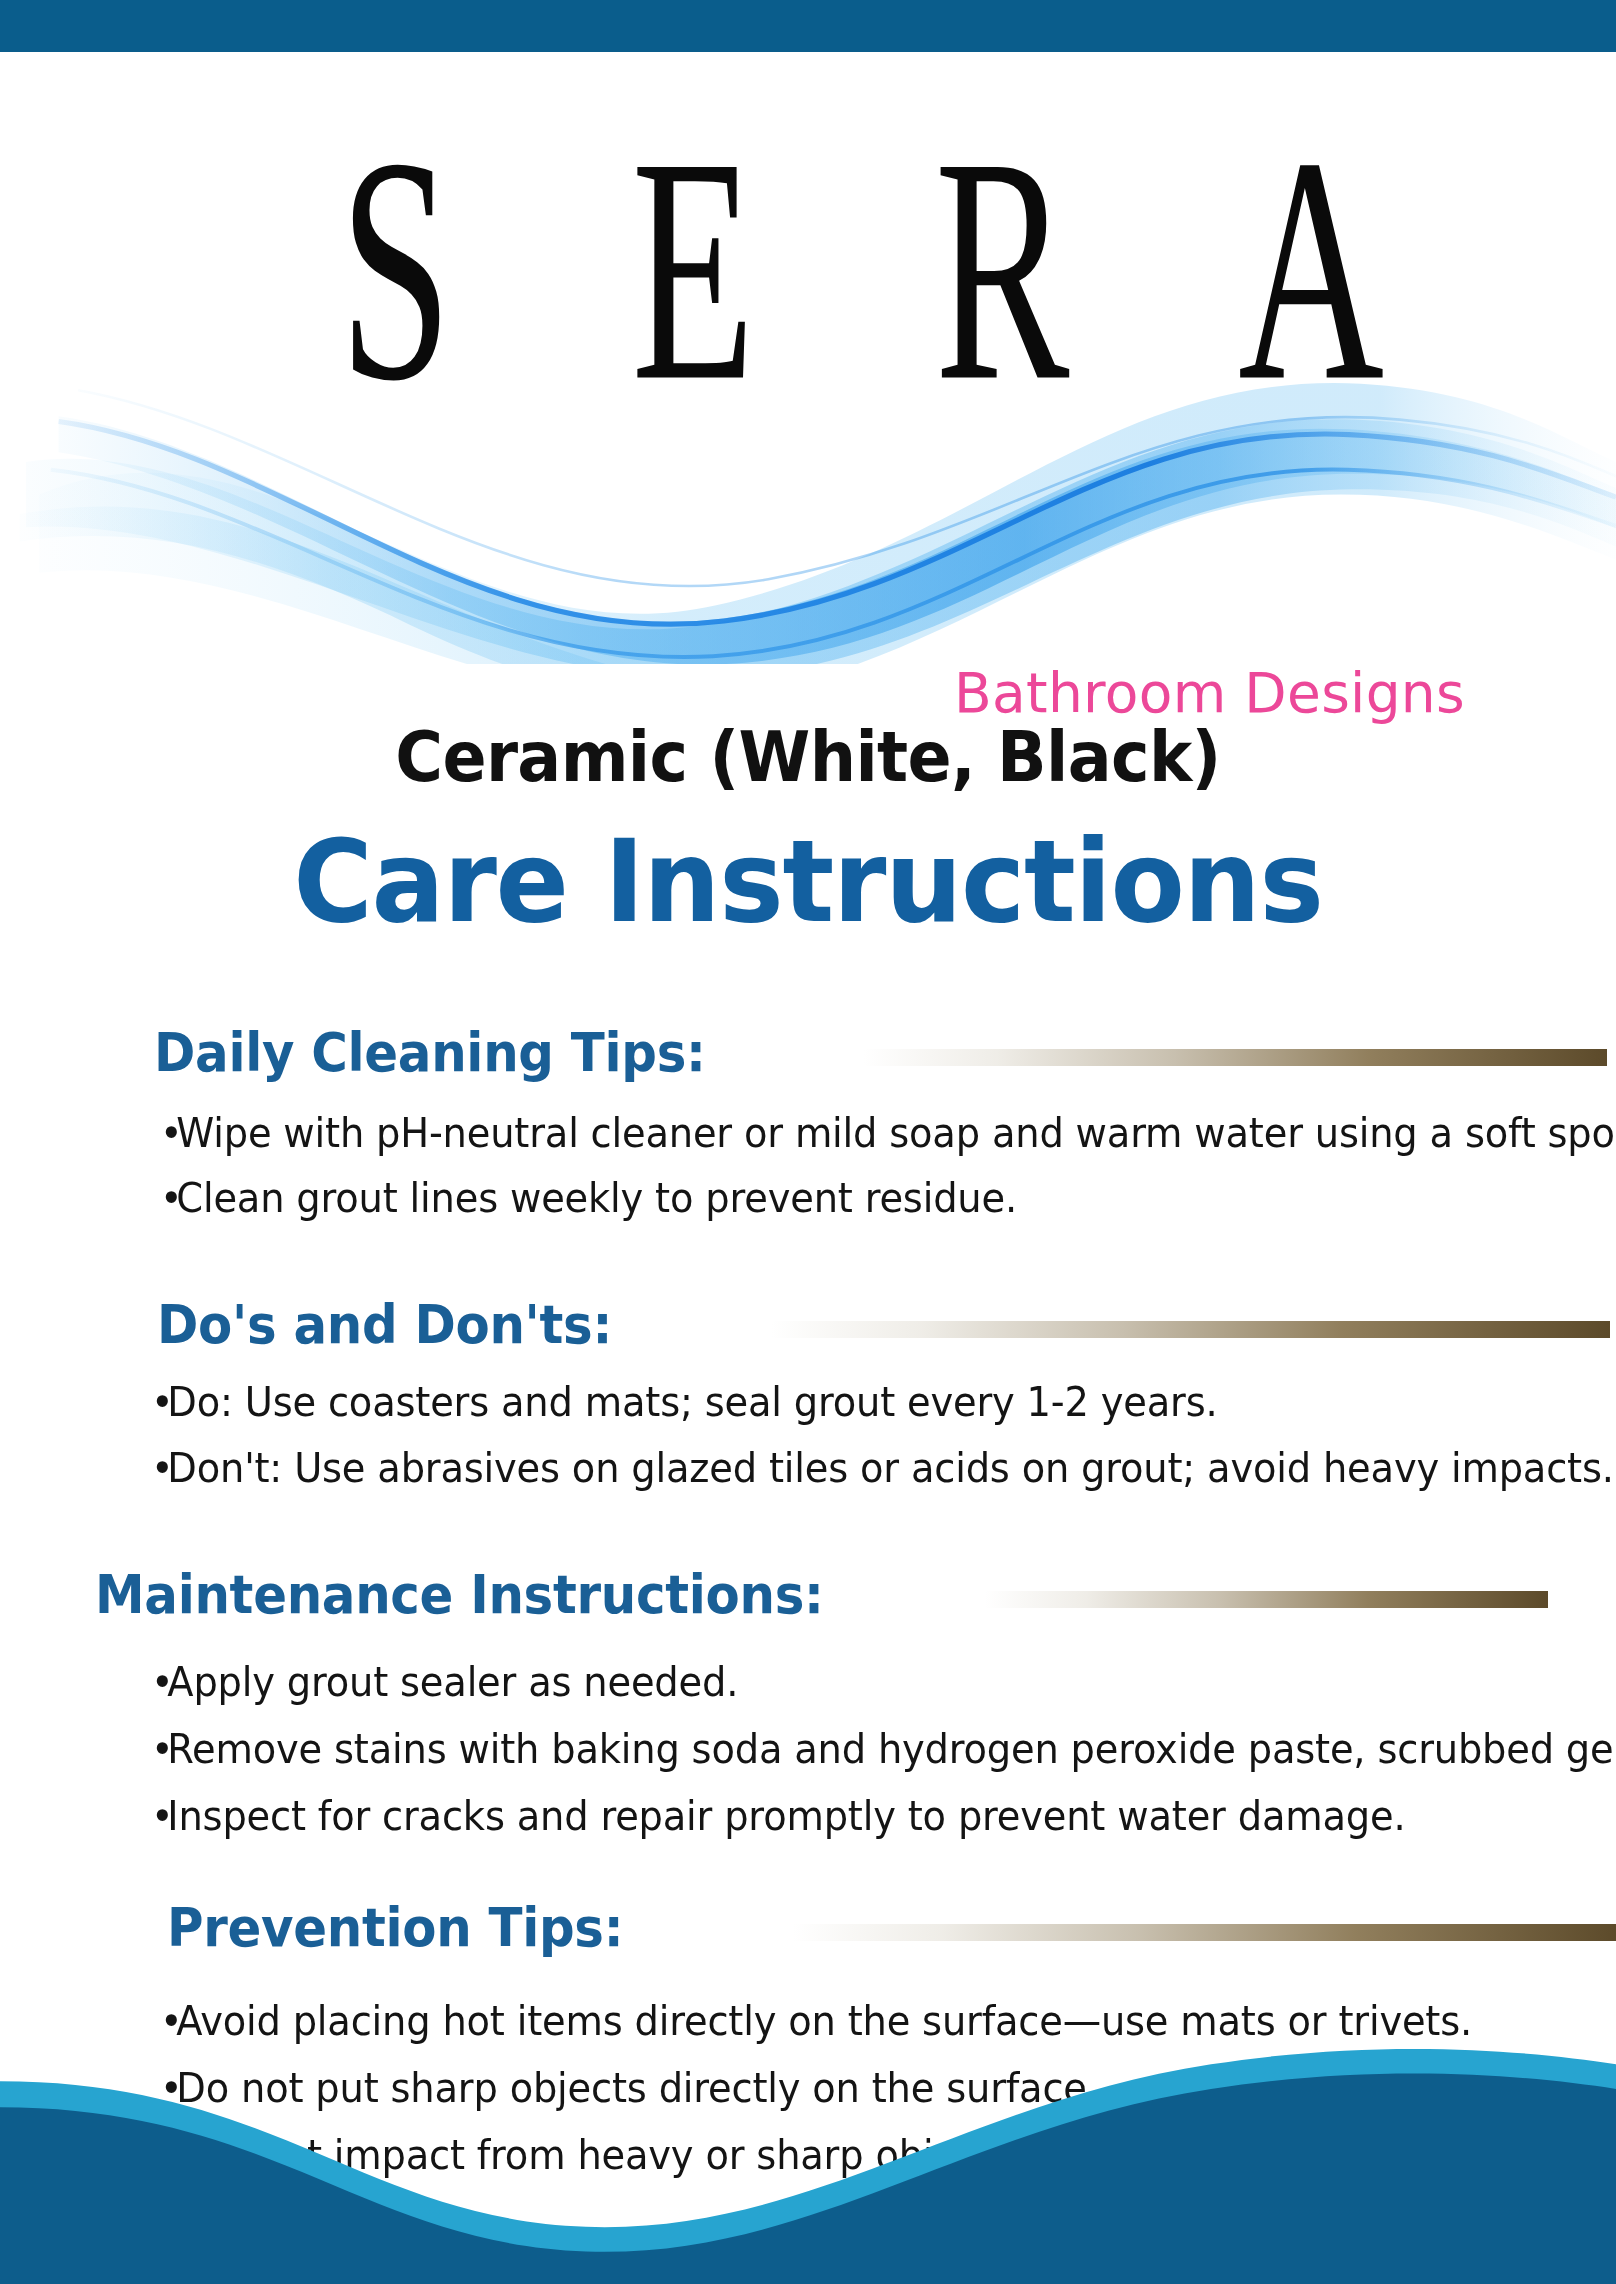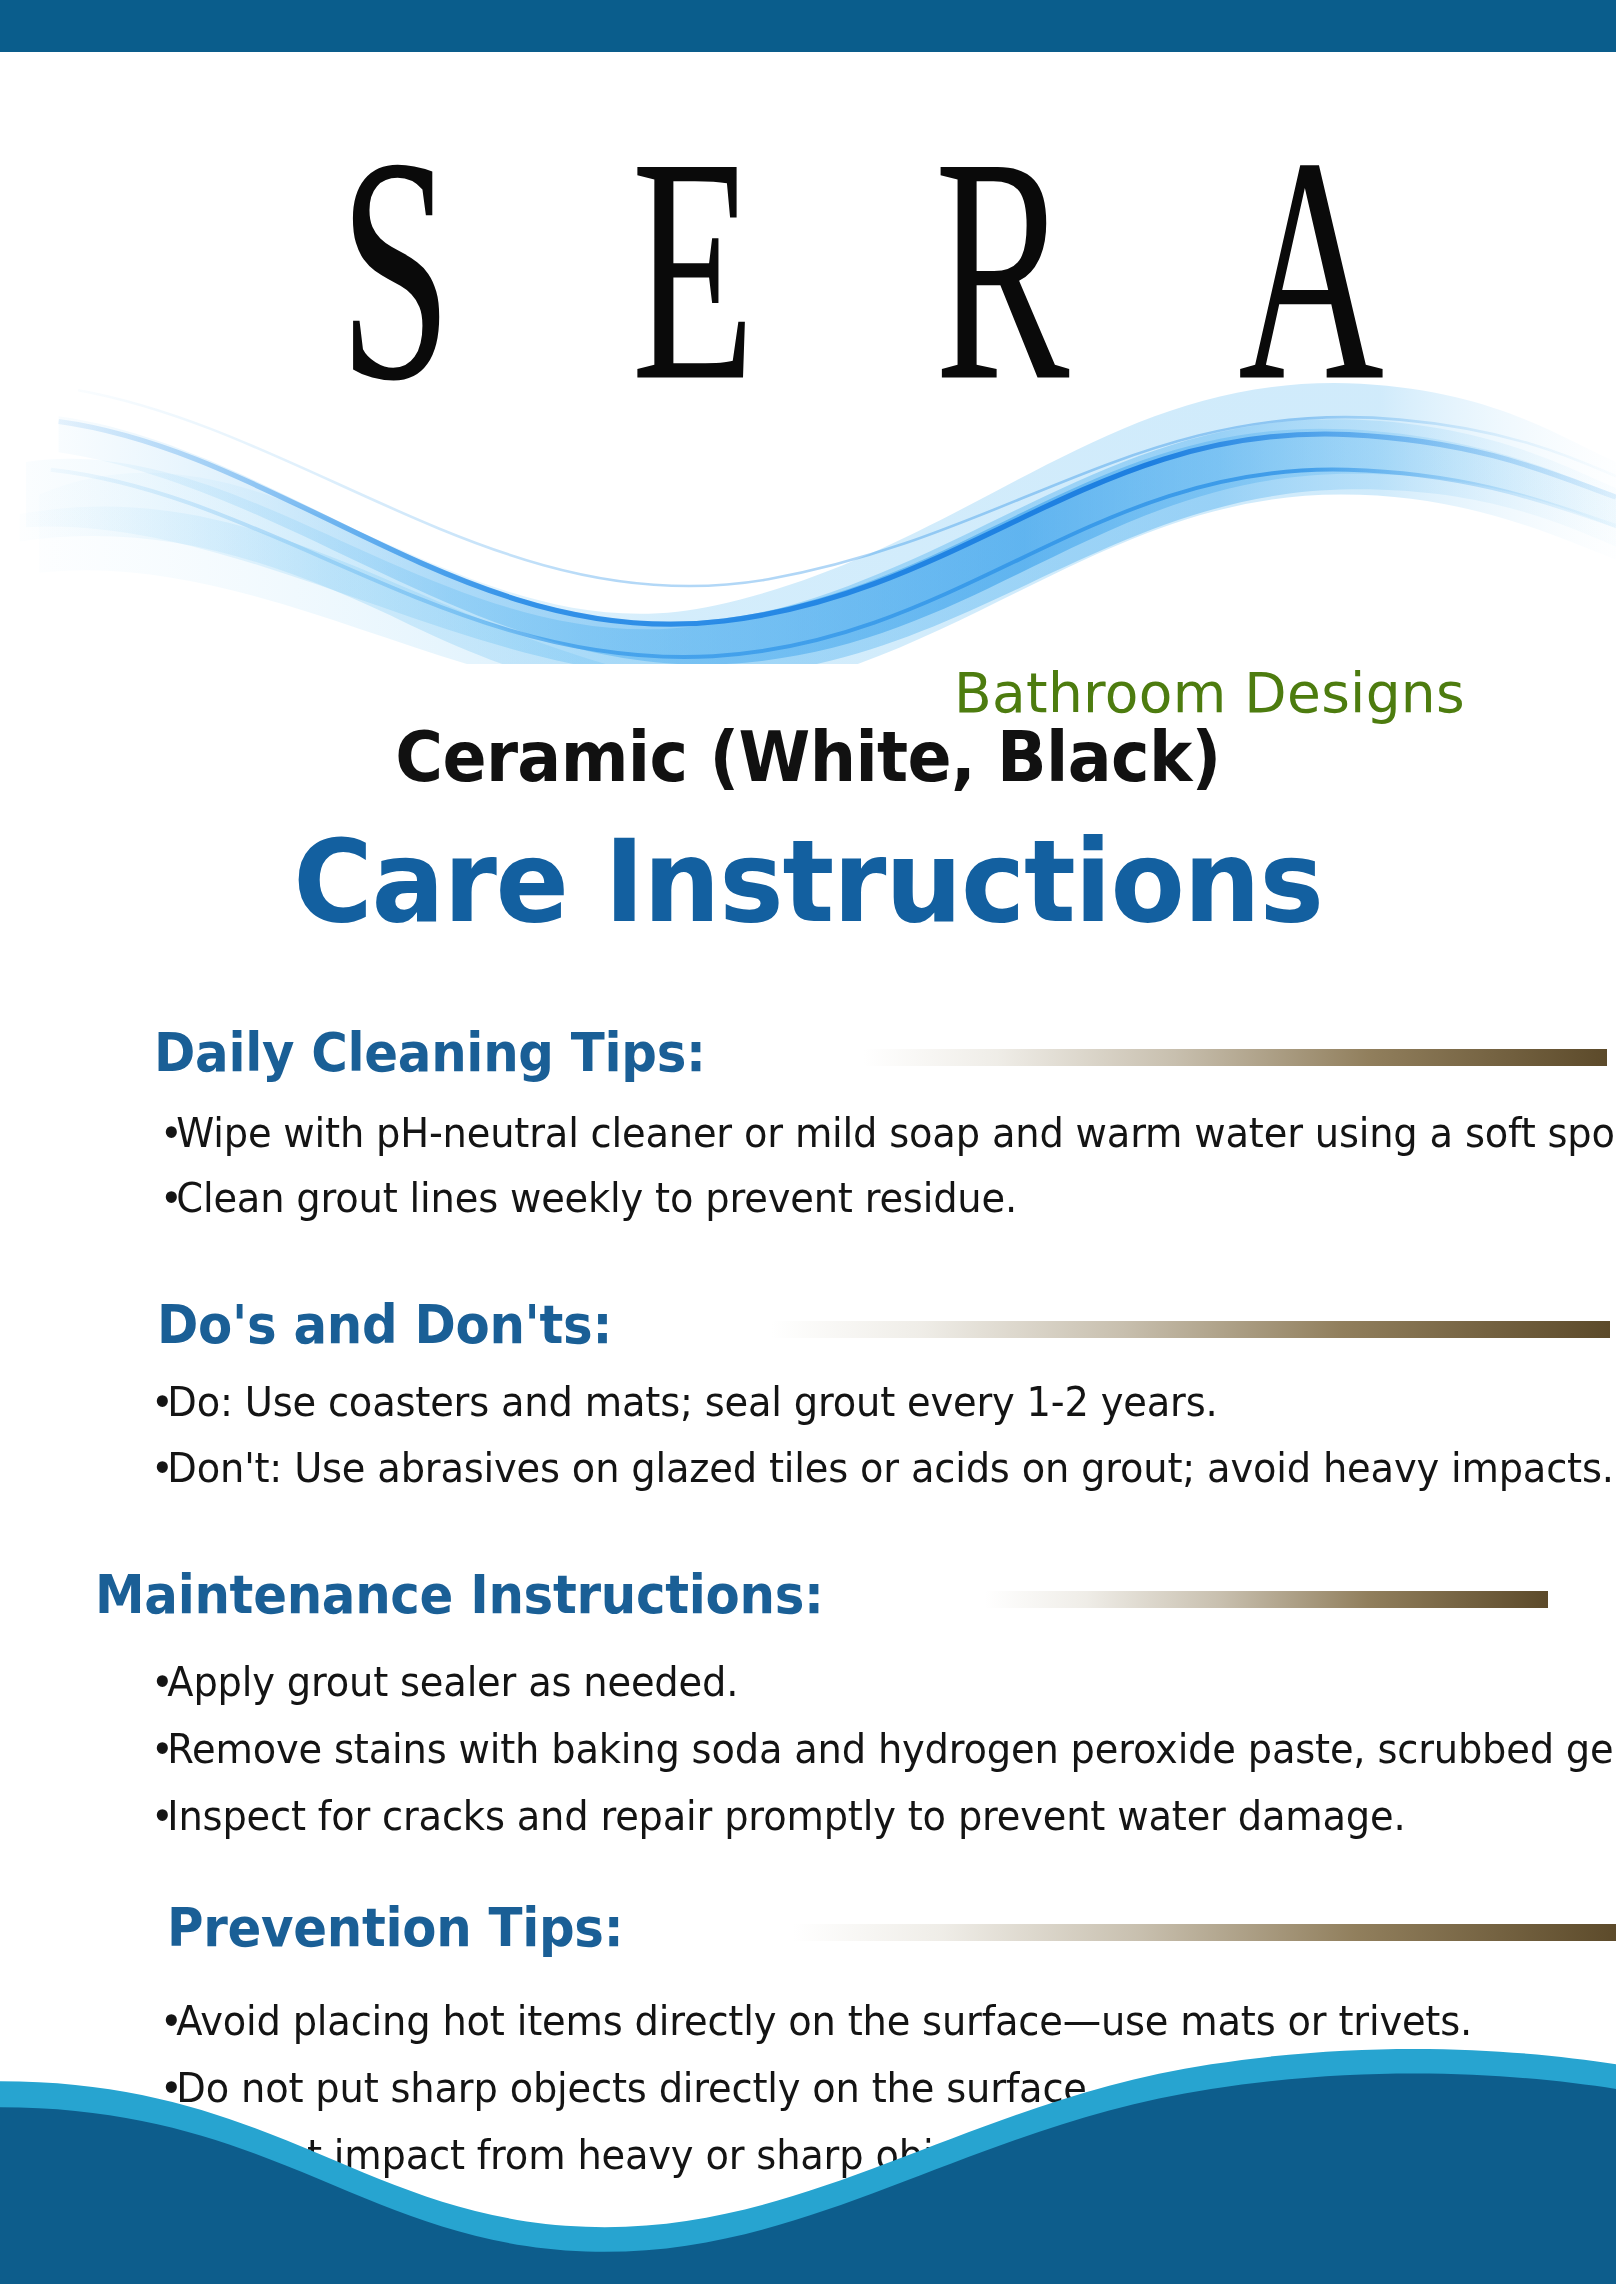--- a/index.html
+++ b/index.html
@@ -70,21 +70,21 @@
     position: absolute;
     left: 0;
     top: 609px;
     width: 1616px;
     padding-right: 151px;
     box-sizing: border-box;
     text-align: right;
     font-family: "DejaVu Sans", sans-serif;
     font-size: 55px;
     font-weight: 400;
-    color: #4d7c0f;
+    color: #ec4899;
     letter-spacing: 0.3px;
   }
 
   
   .product-title {
     position: absolute;
     left: 0;
     top: 716px;
     width: 1616px;
     text-align: center;

